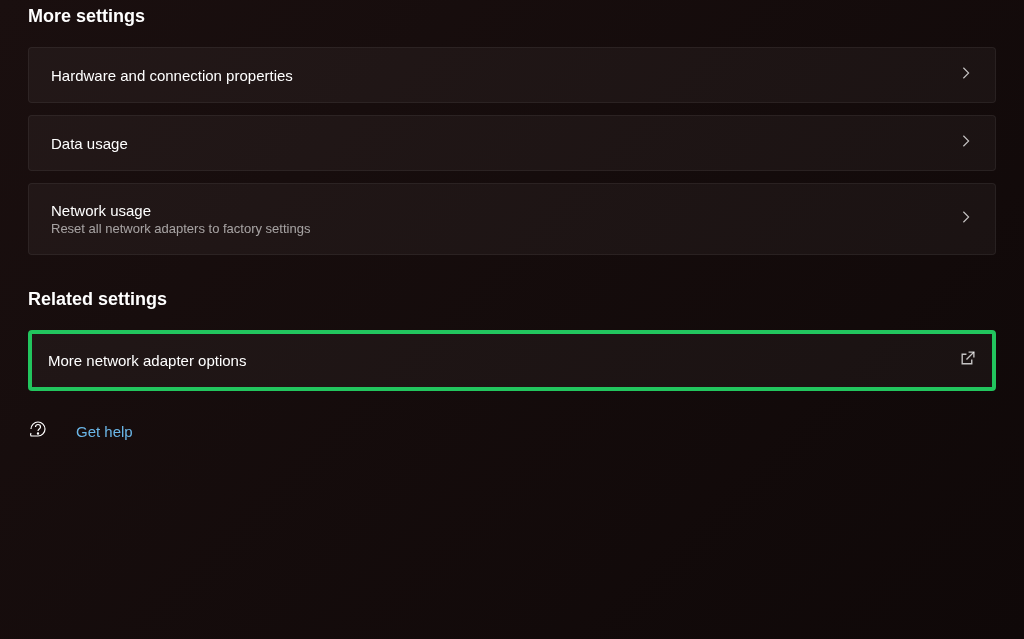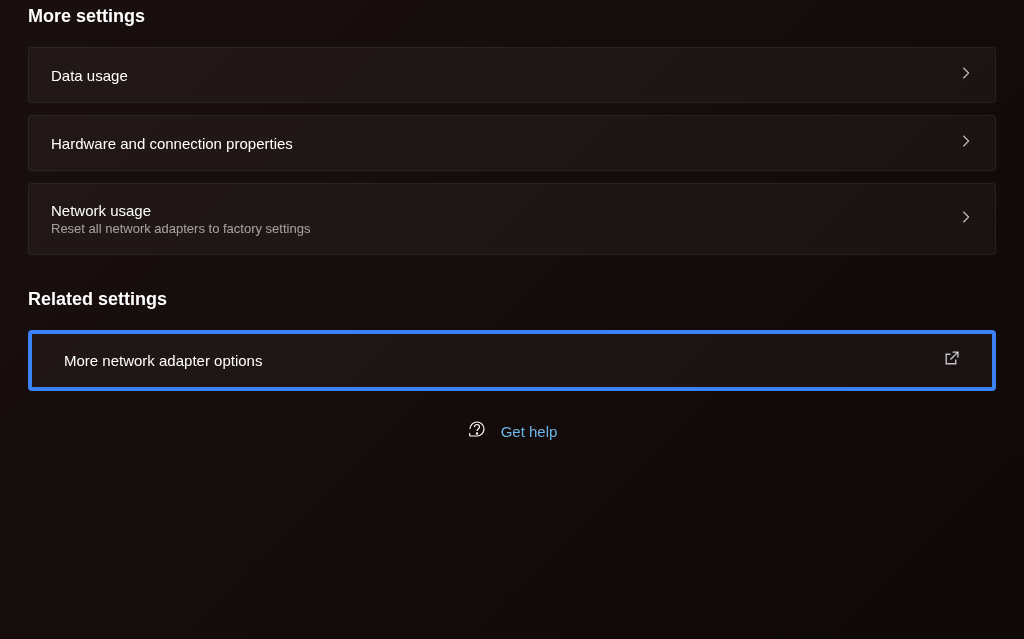--- a/index.html
+++ b/index.html
@@ -53,59 +53,58 @@
     .item-sublabel {
       font-size: 13px;
       color: rgba(255, 255, 255, 0.6);
       font-weight: 400;
     }
     .chevron-icon, .external-icon {
       color: rgba(255, 255, 255, 0.75);
       flex-shrink: 0;
     }
     .highlighted {
-      border: 4px solid #3b82f6;
-      padding: 16px 32px;
+      border: 4px solid #22c55e;
+      padding: 16px 16px;
     }
     .help-link {
       display: flex;
       align-items: center;
-      gap: 14px;
+      gap: 28px;
       margin-top: 24px;
       cursor: pointer;
-      justify-content: center;
     }
     .help-icon {
       color: #ffffff;
     }
     .help-text {
       color: #6bb7e8;
       font-size: 15px;
     }
   </style>
 </head>
 <body>
 
 <div class="section">
   <div class="section-heading">More settings</div>
 
   <div class="settings-item">
     <div class="item-text">
-      <span class="item-label">Data usage</span>
+      <span class="item-label">Hardware and connection properties</span>
     </div>
     <span class="chevron-icon">
       <svg width="14" height="14" viewBox="0 0 16 16" fill="none" stroke="currentColor" stroke-width="1.3">
         <path d="M5 2 L11 8 L5 14"></path>
       </svg>
     </span>
   </div>
 
   <div class="settings-item">
     <div class="item-text">
-      <span class="item-label">Hardware and connection properties</span>
+      <span class="item-label">Data usage</span>
     </div>
     <span class="chevron-icon">
       <svg width="14" height="14" viewBox="0 0 16 16" fill="none" stroke="currentColor" stroke-width="1.3">
         <path d="M5 2 L11 8 L5 14"></path>
       </svg>
     </span>
   </div>
 
   <div class="settings-item">
     <div class="item-text">

